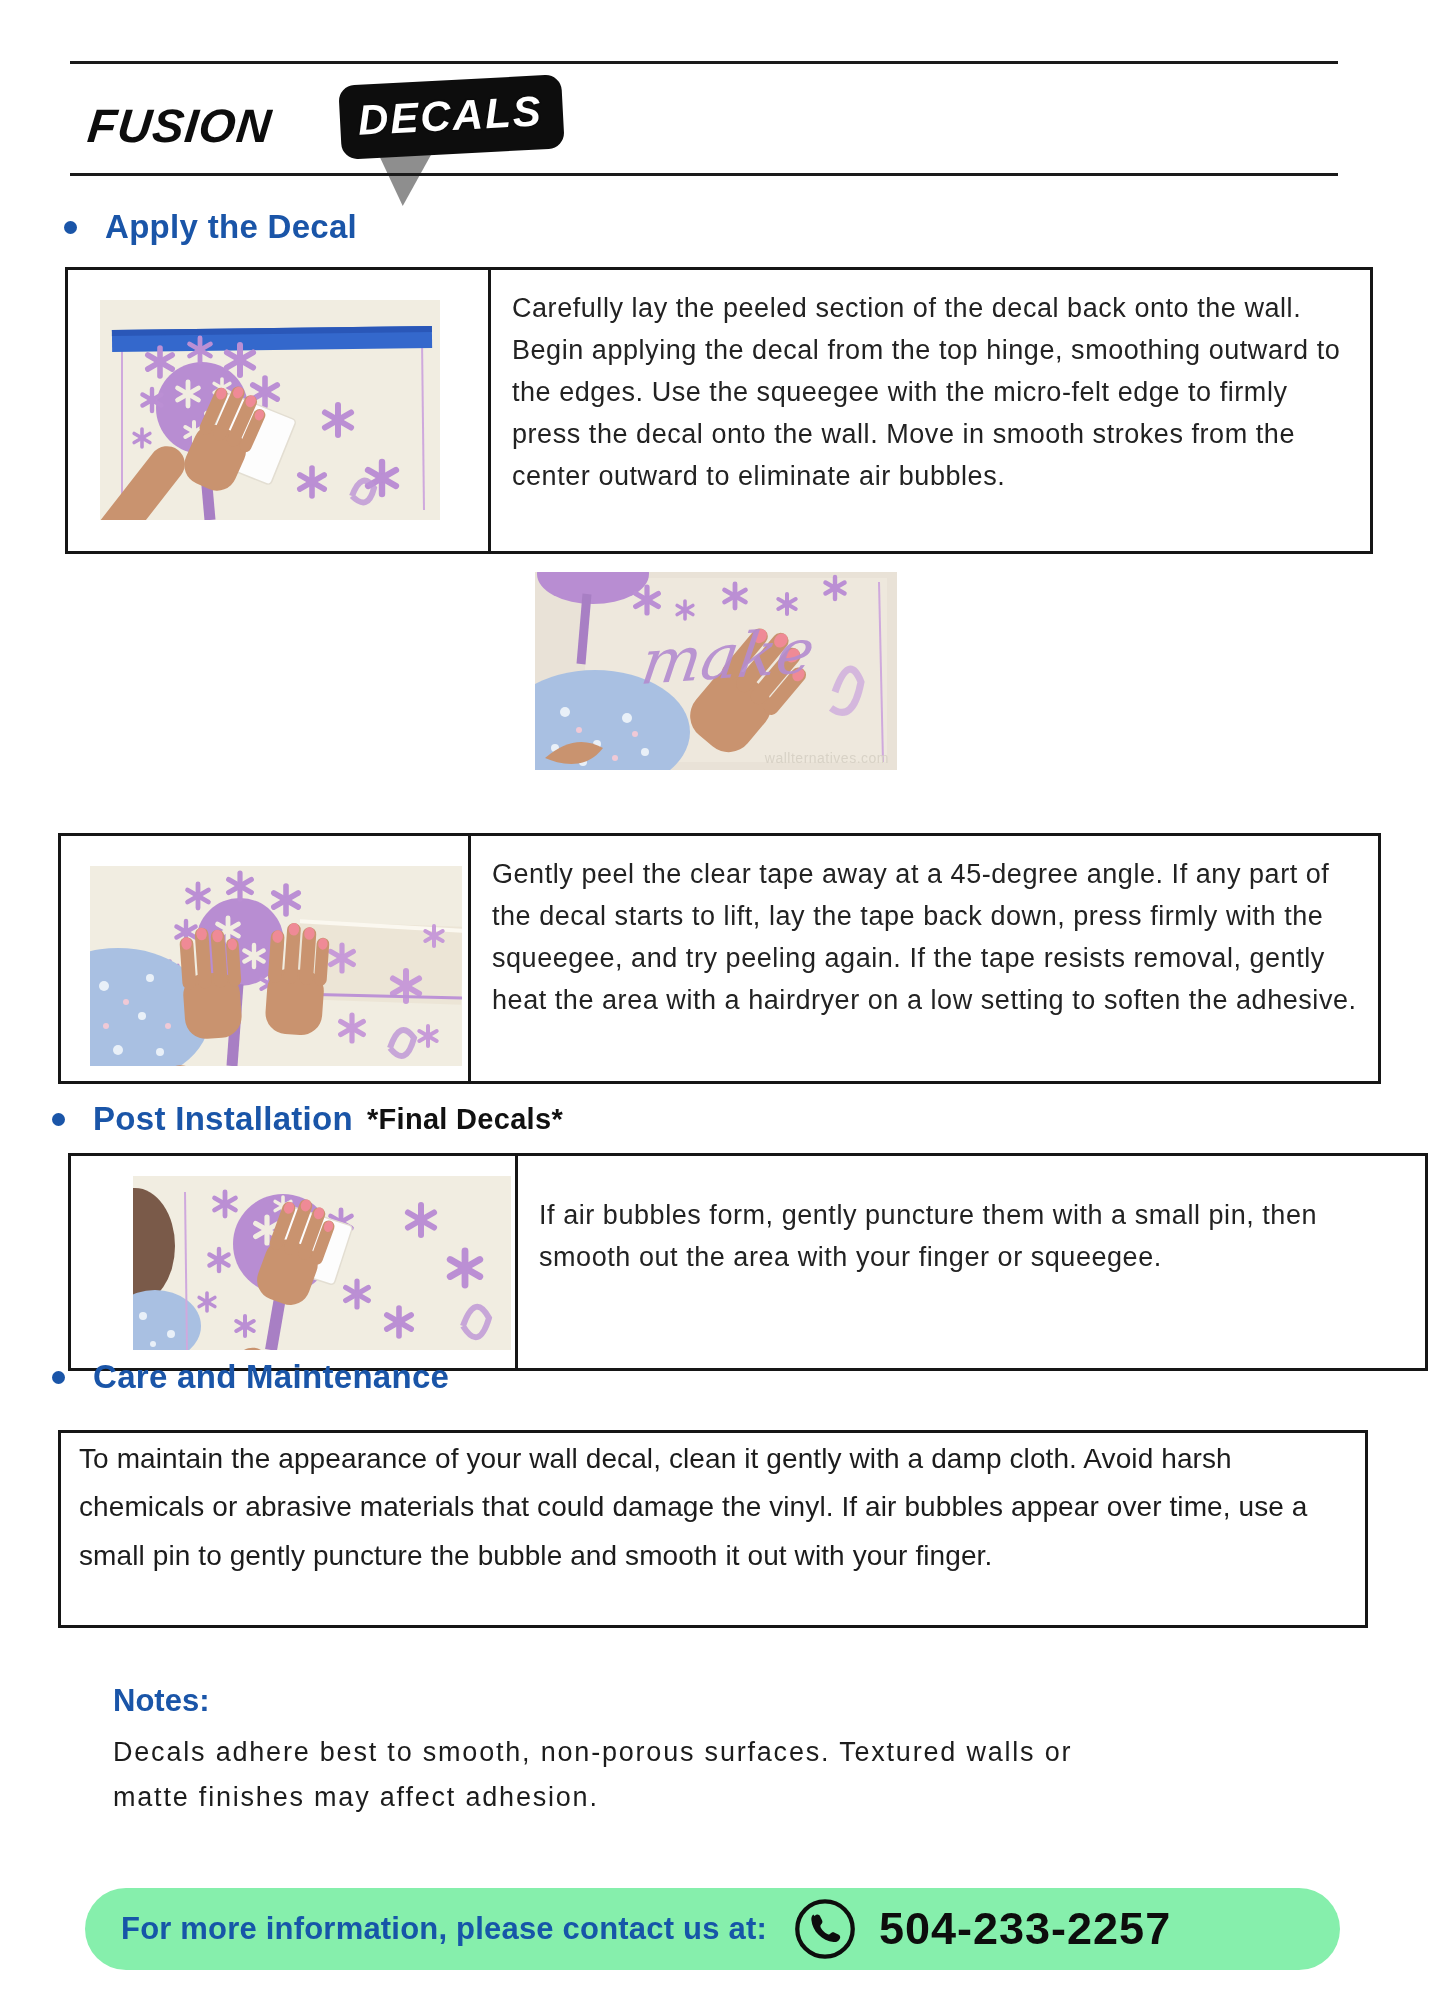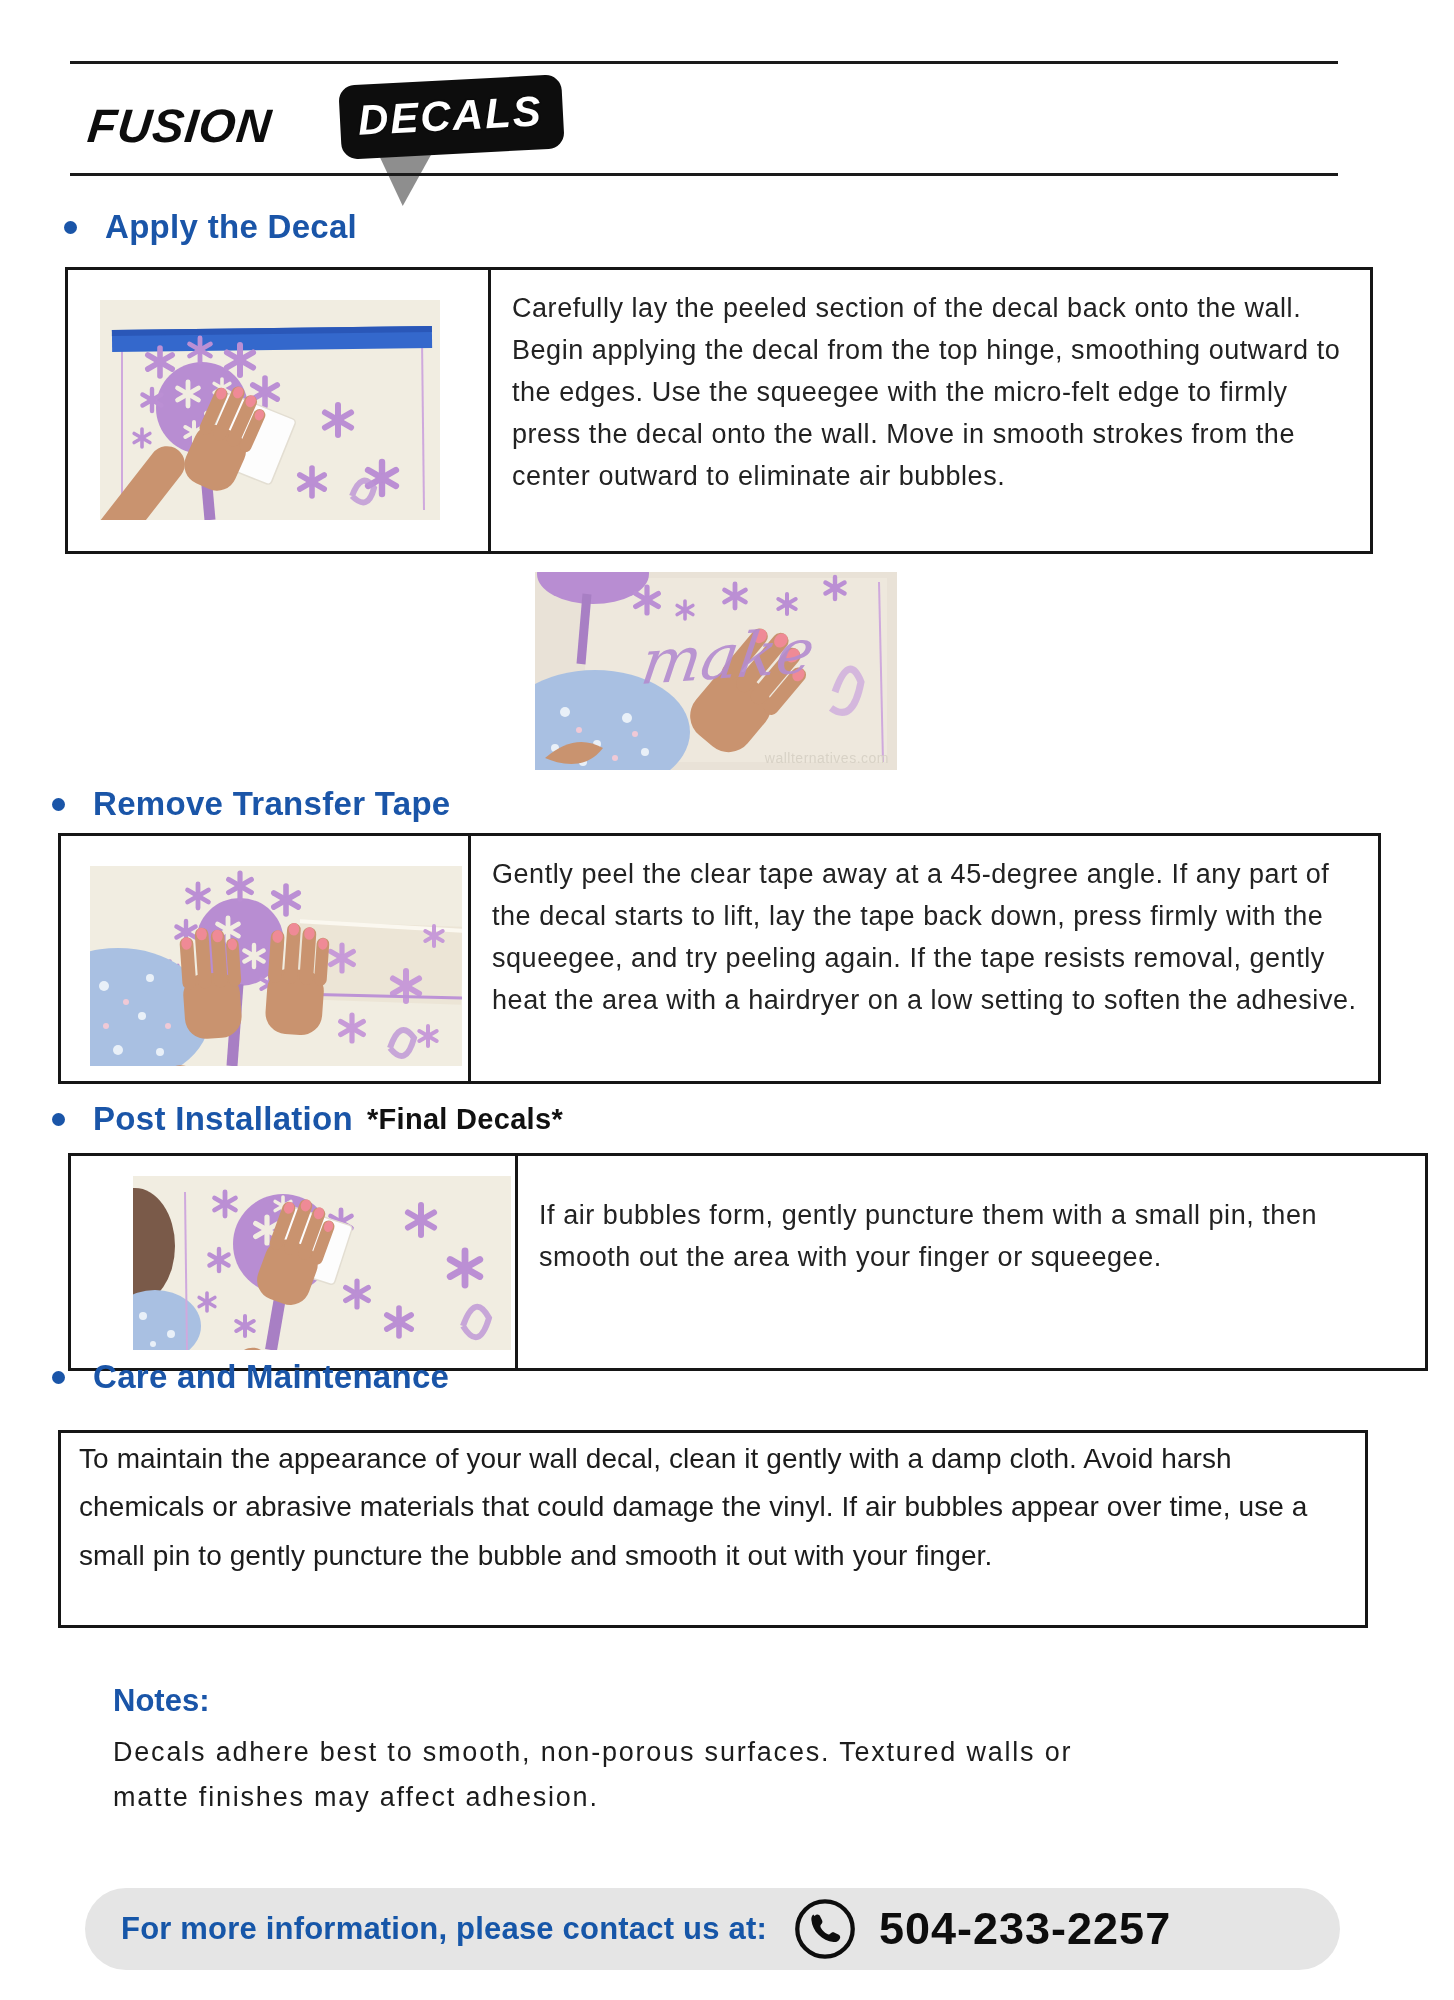--- a/index.html
+++ b/index.html
@@ -46,21 +46,21 @@
   .decal-script{position:absolute;left:108px;top:48px;font-family:"DejaVu Serif","Liberation Serif",serif;
       font-style:italic;font-size:62px;color:#b48cd0;transform:skewX(-12deg) rotate(-4deg);opacity:.9;}
   .watermark{position:absolute;right:8px;bottom:4px;font-size:14px;color:#d8d2c6;letter-spacing:0.5px;}
 
   
   .notes-title{position:absolute;left:113px;top:1683px;font-size:31px;font-weight:bold;color:#1a55a8;}
   .notes-body{position:absolute;left:113px;top:1730px;width:960px;font-size:27px;
       line-height:1.66;letter-spacing:1.8px;color:#1c1c1c;}
 
   
-  .footer{position:absolute;left:85px;top:1888px;width:1255px;height:82px;background:#e5e5e5;
+  .footer{position:absolute;left:85px;top:1888px;width:1255px;height:82px;background:#86efac;
       border-radius:41px;display:flex;align-items:center;padding:0 30px 0 36px;box-sizing:border-box;}
   .footer-label{font-size:31px;font-weight:bold;color:#1656a8;letter-spacing:0.2px;}
   .footer-phone-icon{width:64px;height:64px;margin-left:26px;flex:0 0 auto;}
   .footer-number{font-size:45px;font-weight:bold;color:#0d0d0d;margin-left:22px;letter-spacing:1px;}
 </style>
 </head>
 <body>
 
 <div class="page">
 
@@ -174,24 +174,20 @@
           <circle cx="80" cy="186" r="3"></circle>
           <circle cx="100" cy="162" r="3"></circle>
       </g>
       <use href="#hand" transform="translate(210,120) rotate(40) scale(1.25)"></use>
       <path d="M10 186 q30 -26 58 -10 q-20 26 -58 10" fill="#c9936f"></path>
     </svg>
     <div class="decal-script">make</div>
     <div class="watermark">wallternatives.com</div>
   </div>
 
-  <div class="sec-head" style="left:52px;top:785px;">
-    <span class="bullet"></span>
-    <span class="sec-title">Remove Transfer Tape</span>
-  </div>
 
   <div class="ibox" style="left:58px;top:833px;width:1310px;height:245px;padding-left:7px;">
     <div class="photo-cell" style="width:400px;">
       <div class="photo" style="left:22px;top:30px;width:372px;height:200px;">
         <svg width="372" height="200" viewBox="0 0 372 200">
           <rect width="372" height="200" fill="#f1ede1"></rect>
           <circle cx="150" cy="76" r="44" fill="#b88dd2"></circle>
           <g stroke="#f1ede1" stroke-width="4">
             <use href="#ast" transform="translate(138,64) scale(1.2)"></use>
             <use href="#ast" transform="translate(164,90) scale(1.1)"></use>

